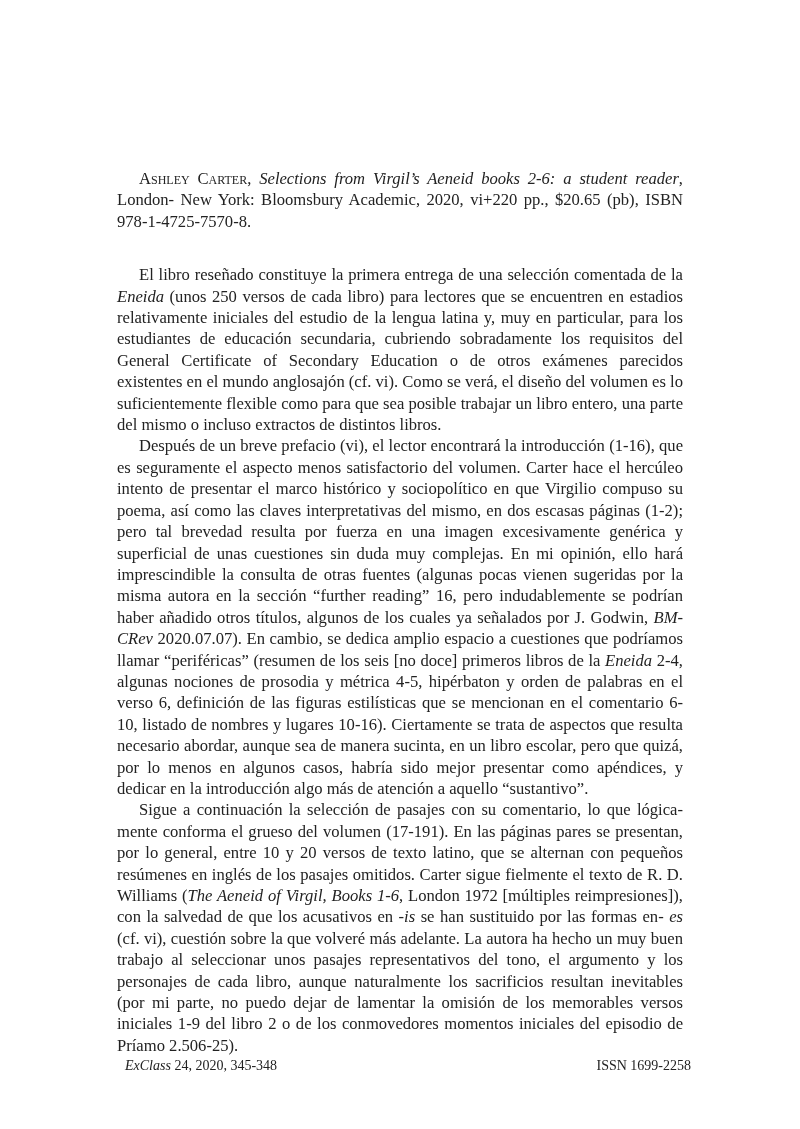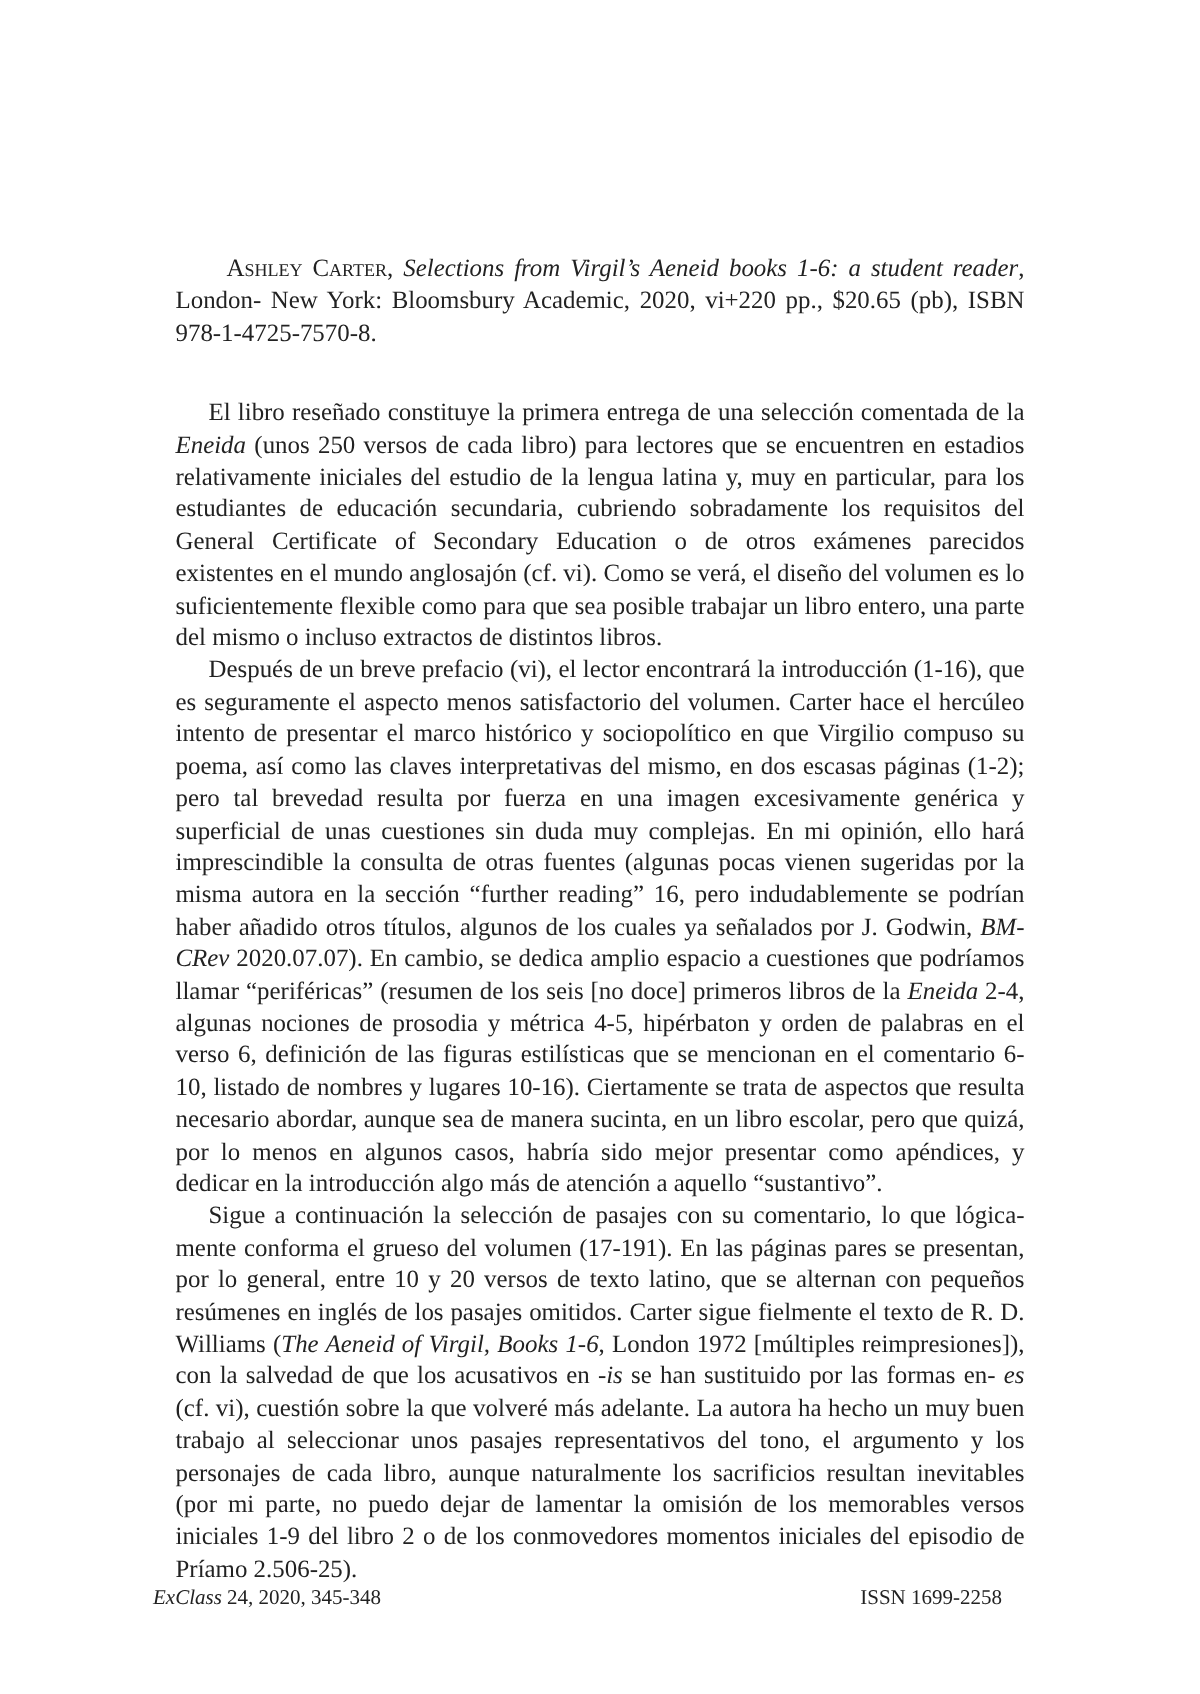--- a/index.html
+++ b/index.html
@@ -24,43 +24,42 @@
       line-height: 21.4px;
       text-align: justify;
       hyphens: manual;
     }
     .citation {
       text-indent: 22px;
       margin: 0 0 32px 0;
     }
     .sc {
       font-variant: small-caps;
-      margin-left: 12px;
     }
     .para {
       text-indent: 22px;
       margin: 0;
     }
     em { font-style: italic; }
     .footer {
       position: absolute;
-      left: 102px;
+      left: 125px;
       top: 1058px;
       width: 566px;
       font-size: 14px;
       display: flex;
       justify-content: space-between;
       color: #222222;
     }
   </style>
 </head>
 <body>
 
 <div class="page">
-  <p class="citation"><span class="sc">Ashley Carter</span><span>, </span><em>Selections from Virgil’s Aeneid books 1-6: a student rea­der</em><span>, London- New York: Bloomsbury Academic, 2020, vi+220 pp., $20.65 (pb), ISBN 978-1-4725-7570-8.</span></p>
+  <p class="citation"><span class="sc">Ashley Carter</span><span>, </span><em>Selections from Virgil’s Aeneid books 2-6: a student rea­der</em><span>, London- New York: Bloomsbury Academic, 2020, vi+220 pp., $20.65 (pb), ISBN 978-1-4725-7570-8.</span></p>
 
   <div id="paragraphs">
       <p class="para"><span>El libro reseñado constituye la primera entrega de una selección comentada de la </span><em>Eneida</em><span> (unos 250 versos de cada libro) para lectores que se encuentren en estadios relativamente iniciales del estudio de la lengua latina y, muy en parti­cular, para los estudiantes de educación secundaria, cubriendo sobradamente los requisitos del General Certificate of Secondary Education o de otros exámenes parecidos existentes en el mundo anglosajón (cf. vi). Como se verá, el diseño del volumen es lo suficientemente flexible como para que sea posible trabajar un libro entero, una parte del mismo o incluso extractos de distintos libros.</span></p>
       <p class="para"><span>Después de un breve prefacio (vi), el lector encontrará la introducción (1-16), que es seguramente el aspecto menos satisfactorio del volumen. Carter hace el hercúleo intento de presentar el marco histórico y sociopolítico en que Virgilio compuso su poema, así como las claves interpretativas del mismo, en dos escasas páginas (1-2); pero tal brevedad resulta por fuerza en una imagen excesivamente genérica y superficial de unas cuestiones sin duda muy complejas. En mi opinión, ello hará imprescindible la consulta de otras fuentes (algunas pocas vienen sugeridas por la misma autora en la sección “further reading” 16, pero indudablemente se podrían haber añadido otros títulos, algunos de los cuales ya señalados por J. Godwin, </span><em>BM­CRev</em><span> 2020.07.07). En cambio, se dedica amplio espacio a cuestiones que podría­mos llamar “periféricas” (resumen de los seis [no doce] primeros libros de la </span><em>Eneida</em><span> 2-4, algunas nociones de prosodia y métrica 4-5, hipérbaton y orden de palabras en el verso 6, definición de las figuras estilísticas que se mencionan en el comentario 6-10, listado de nombres y lugares 10-16). Ciertamente se trata de aspectos que re­sulta necesario abordar, aunque sea de manera sucinta, en un libro escolar, pero que quizá, por lo menos en algunos casos, habría sido mejor presentar como apéndices, y dedicar en la introducción algo más de atención a aquello “sustantivo”.</span></p>
       <p class="para"><span>Sigue a continuación la selección de pasajes con su comentario, lo que lógica­mente conforma el grueso del volumen (17-191). En las páginas pares se presentan, por lo general, entre 10 y 20 versos de texto latino, que se alternan con pequeños resúmenes en inglés de los pasajes omitidos. Carter sigue fielmente el texto de R. D. Williams (</span><em>The Aeneid of Virgil, Books 1-6</em><span>, London 1972 [múltiples reim­presiones]), con la salvedad de que los acusativos en </span><em>-is</em><span> se han sustituido por las formas en- </span><em>es</em><span> (cf. vi), cuestión sobre la que volveré más adelante. La autora ha hecho un muy buen trabajo al seleccionar unos pasajes representativos del tono, el argumento y los personajes de cada libro, aunque naturalmente los sacrificios resultan inevitables (por mi parte, no puedo dejar de lamentar la omisión de los memorables versos iniciales 1-9 del libro 2 o de los conmovedores momentos iniciales del episodio de Príamo 2.506-25).</span></p>
     </div>
 </div>
 
 <div class="footer">
   <span><em>ExClass</em><span> 24, 2020, 345-348</span></span>

